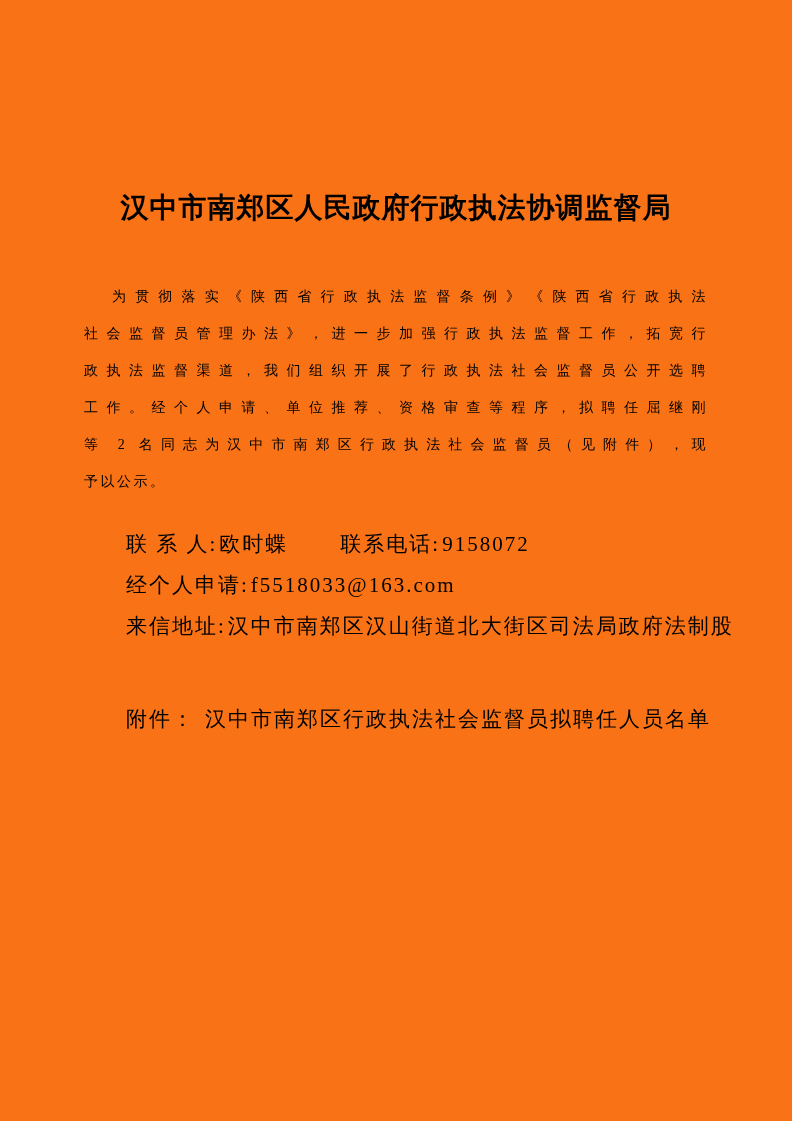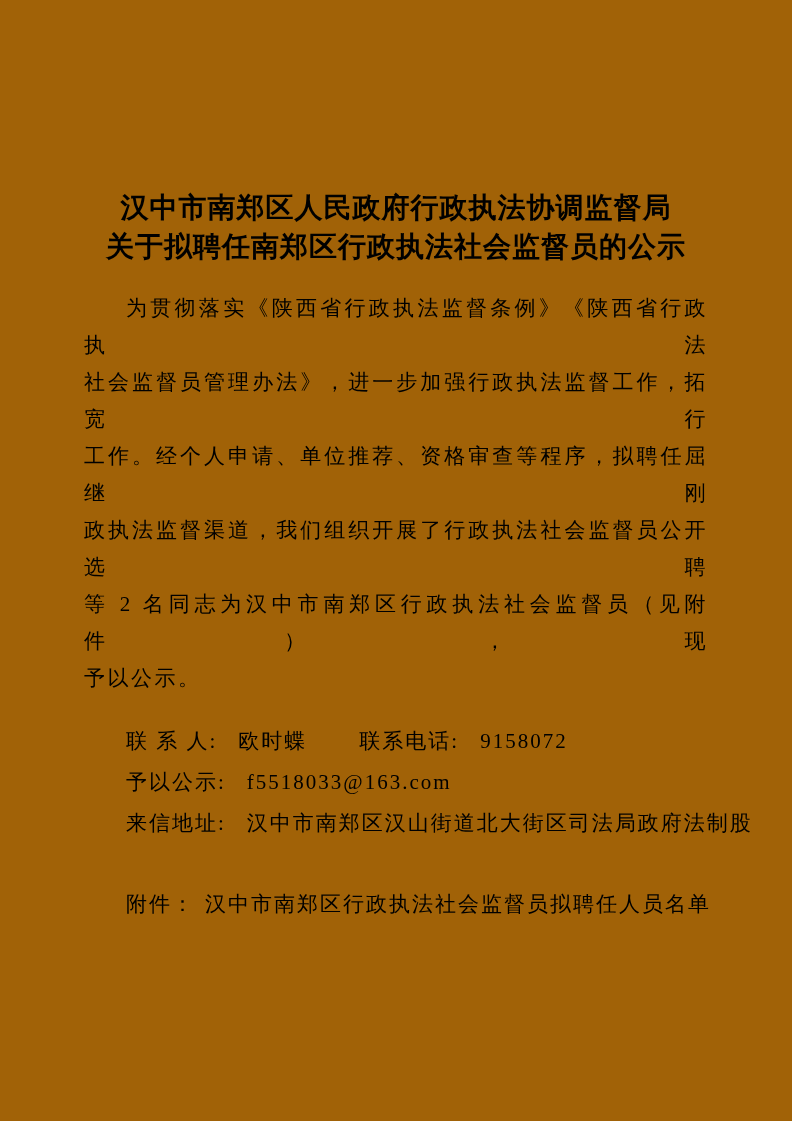--- a/index.html
+++ b/index.html
@@ -4,21 +4,21 @@
 <style>
   html, body {
     margin: 0;
     padding: 0;
     background: #ffffff;
   }
   .page {
     position: relative;
     width: 792px;
     height: 1121px;
-    background: #a16207;
+    background: #f97316;
     color: #000000;
     font-family: "Liberation Serif", "DejaVu Serif", serif;
     overflow: hidden;
     margin: 0 auto;
   }
   .content {
     padding: 0 84px;
   }
   .title {
     margin: 0;
@@ -27,82 +27,81 @@
     font-size: 28px;
     font-weight: bold;
     line-height: 39px;
     letter-spacing: 1px;
   }
   .title-line {
     display: block;
     white-space: nowrap;
   }
   .body-text {
-    margin-top: 24px;
-    font-size: 21px;
+    margin-top: 51px;
+    font-size: 14px;
     line-height: 37px;
     letter-spacing: 2.5px;
   }
   .para { margin: 0; }
   .line { display: block; }
   .line.justify {
     text-align: justify;
     text-align-last: justify;
   }
   .line.indent { text-indent: 2em; }
   .contact-block {
     margin-top: 24px;
     padding-left: 42px;
     font-size: 21px;
     line-height: 41px;
     letter-spacing: 2px;
   }
   .contact-row { white-space: nowrap; }
-  .contact-value { margin-left: 21px; }
+  .contact-value { margin-left: 2px; }
   .pair-gap { margin-left: 52px; margin-top: 40px; }
   .attachment-row {
-    margin-top: 40px;
+    margin-top: 52px;
     padding-left: 42px;
     font-size: 21px;
     line-height: 41px;
     letter-spacing: 2px;
     white-space: nowrap;
   }
   .attachment-text { margin-left: 10px; }
 </style>
 </head>
 <body>
 
 <div class="page">
   <div class="content">
 
     <h1 class="title">
       <span class="title-line">汉中市南郑区人民政府行政执法协调监督局</span>
-      <span class="title-line">关于拟聘任南郑区行政执法社会监督员的公示</span>
     </h1>
 
     <div class="body-text">
       <p class="para">
         <span class="line justify indent">为贯彻落实《陕西省行政执法监督条例》《陕西省行政执法</span>
         <span class="line justify">社会监督员管理办法》，进一步加强行政执法监督工作，拓宽行</span>
+        <span class="line justify">政执法监督渠道，我们组织开展了行政执法社会监督员公开选聘</span>
         <span class="line justify">工作。经个人申请、单位推荐、资格审查等程序，拟聘任屈继刚</span>
-        <span class="line justify">政执法监督渠道，我们组织开展了行政执法社会监督员公开选聘</span>
         <span class="line justify">等 2 名同志为汉中市南郑区行政执法社会监督员（见附件），现</span>
         <span class="line">予以公示。</span>
       </p>
       <p class="para">
       </p>
     </div>
 
     <div class="contact-block">
       <div class="contact-row">
         <span>联 系 人:</span><span class="contact-value">欧时蝶</span><span class="pair-gap">联系电话:</span><span class="contact-value">9158072</span>
       </div>
       <div class="contact-row">
-        <span>予以公示:</span><span class="contact-value">f5518033@163.com</span>
+        <span>经个人申请:</span><span class="contact-value">f5518033@163.com</span>
       </div>
       <div class="contact-row">
         <span>来信地址:</span><span class="contact-value">汉中市南郑区汉山街道北大街区司法局政府法制股</span>
       </div>
     </div>
 
     <div class="attachment-row">
       <span>附件：</span><span class="attachment-text">汉中市南郑区行政执法社会监督员拟聘任人员名单</span>
     </div>
 

